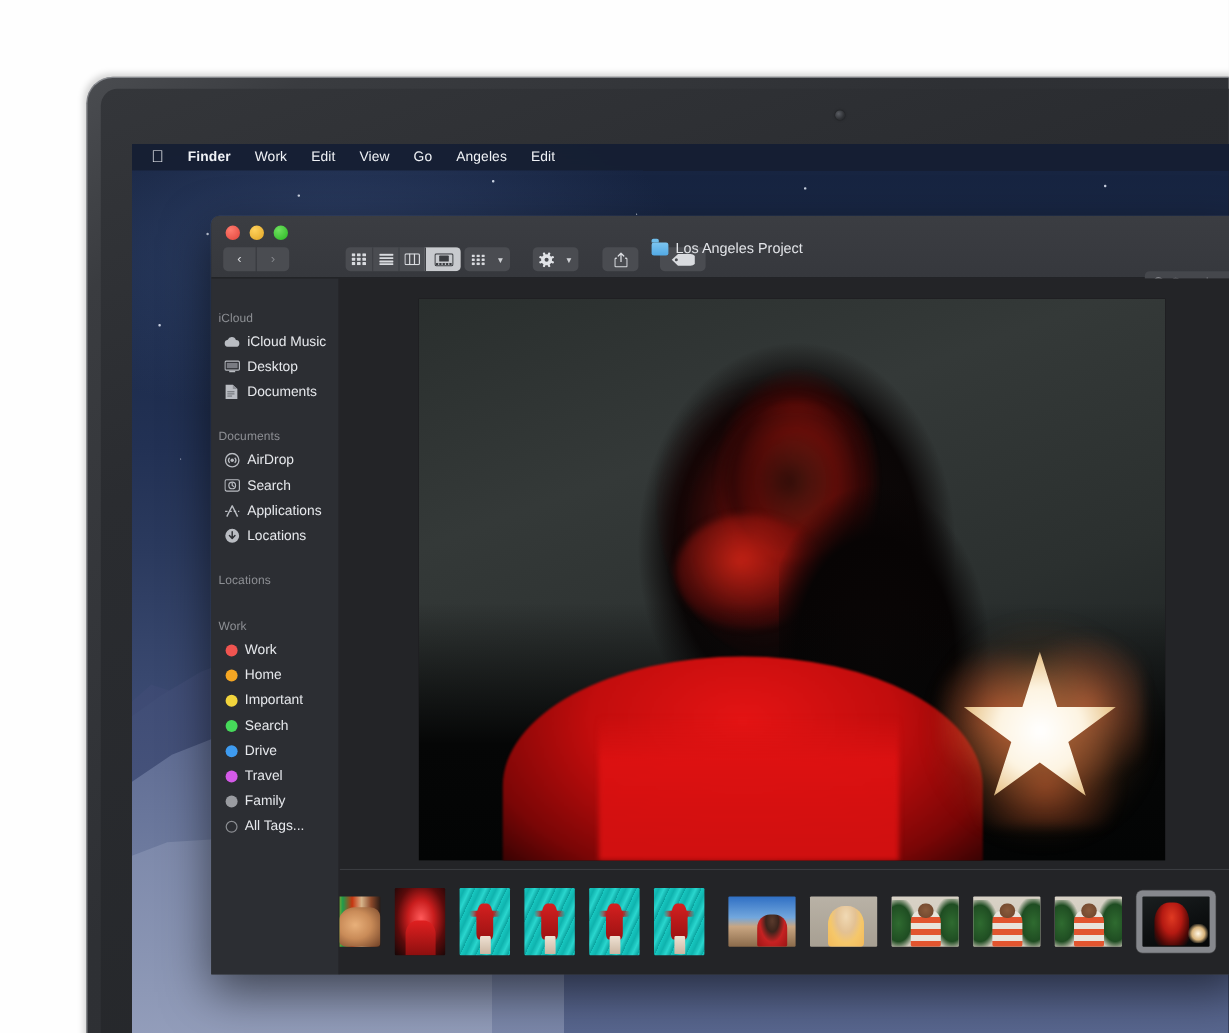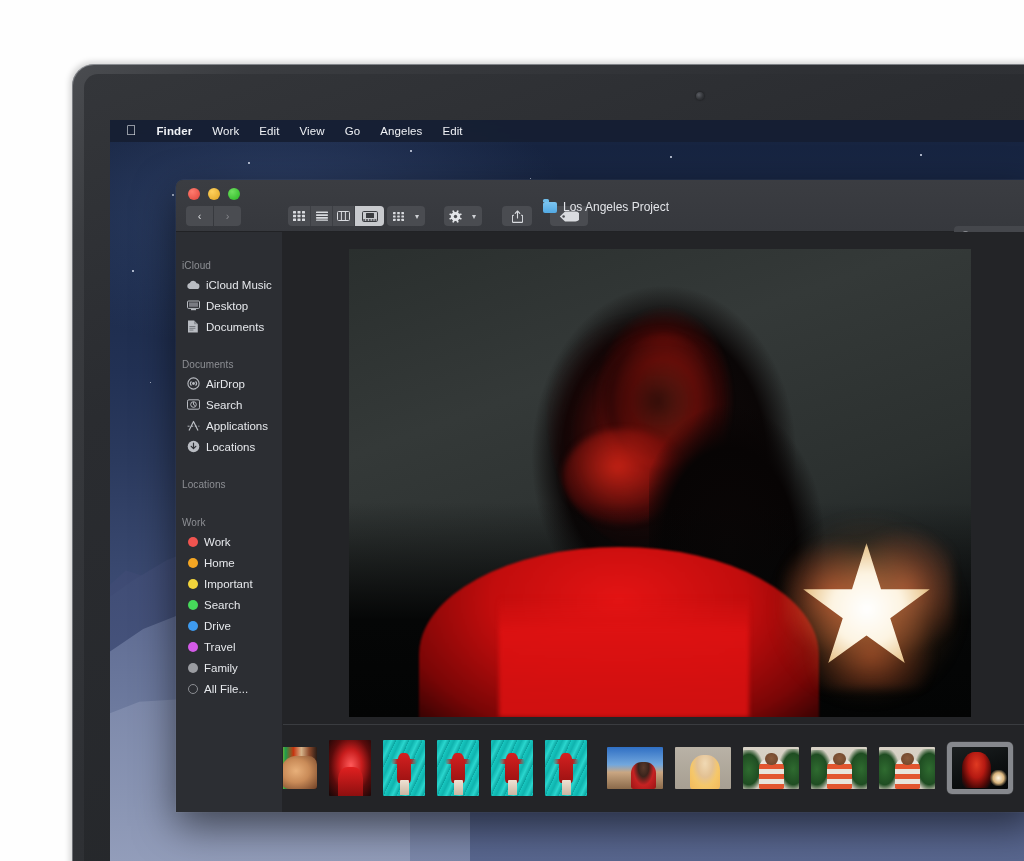--- a/index.html
+++ b/index.html
@@ -578,21 +578,21 @@
           <div class="side-row">
             <span class="dot" style="background:#d45ae8"></span>
             <span>Travel</span>
           </div>
           <div class="side-row">
             <span class="dot" style="background:#9a9ca1"></span>
             <span>Family</span>
           </div>
           <div class="side-row">
             <span class="dot hollow"></span>
-            <span>All File...</span>
+            <span>All Tags...</span>
           </div>
         </div>
 
         <div class="content">
 
           <div class="preview-area">
             <div class="hero">
               <div class="hero-bg"></div>
               <div class="hero-hair"></div>
               <div class="hero-face"></div>

